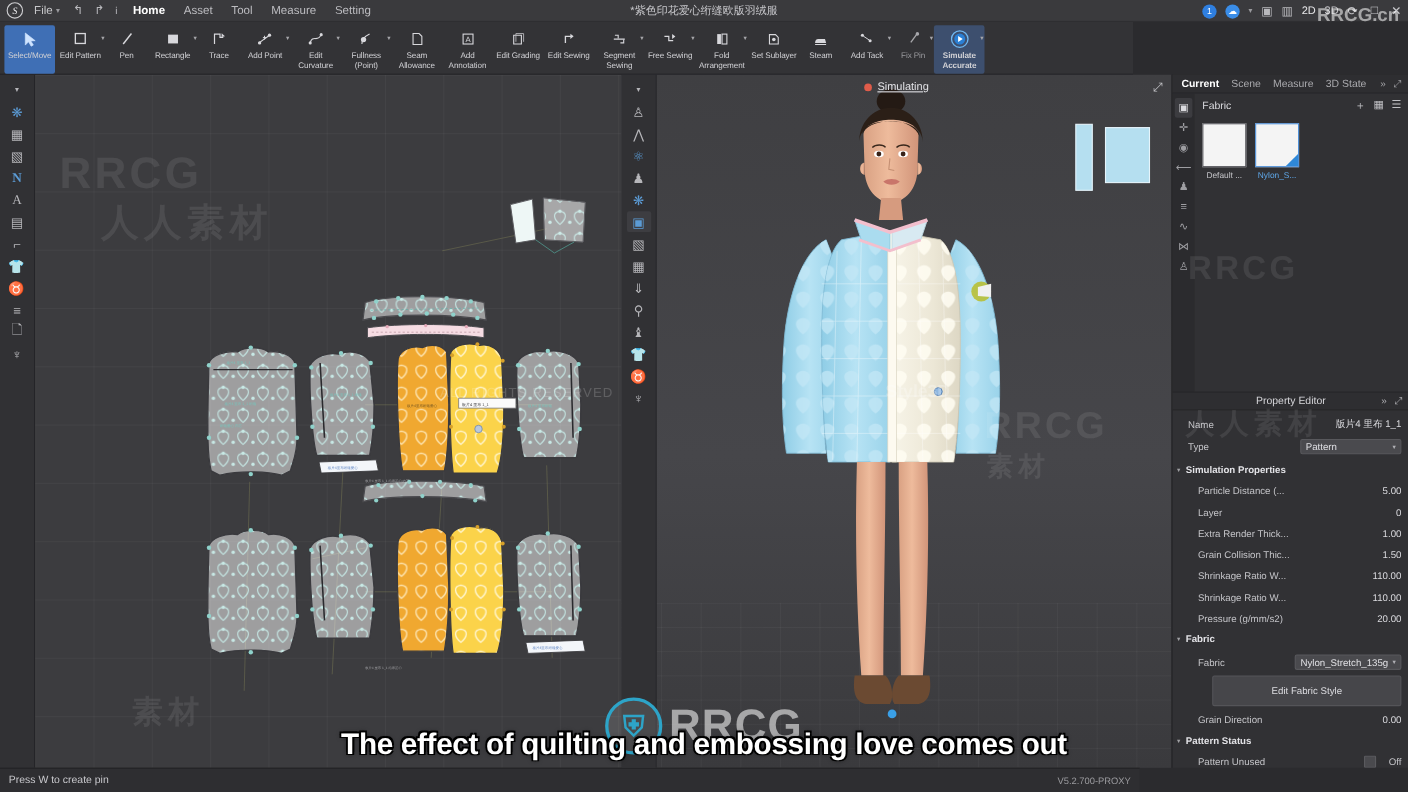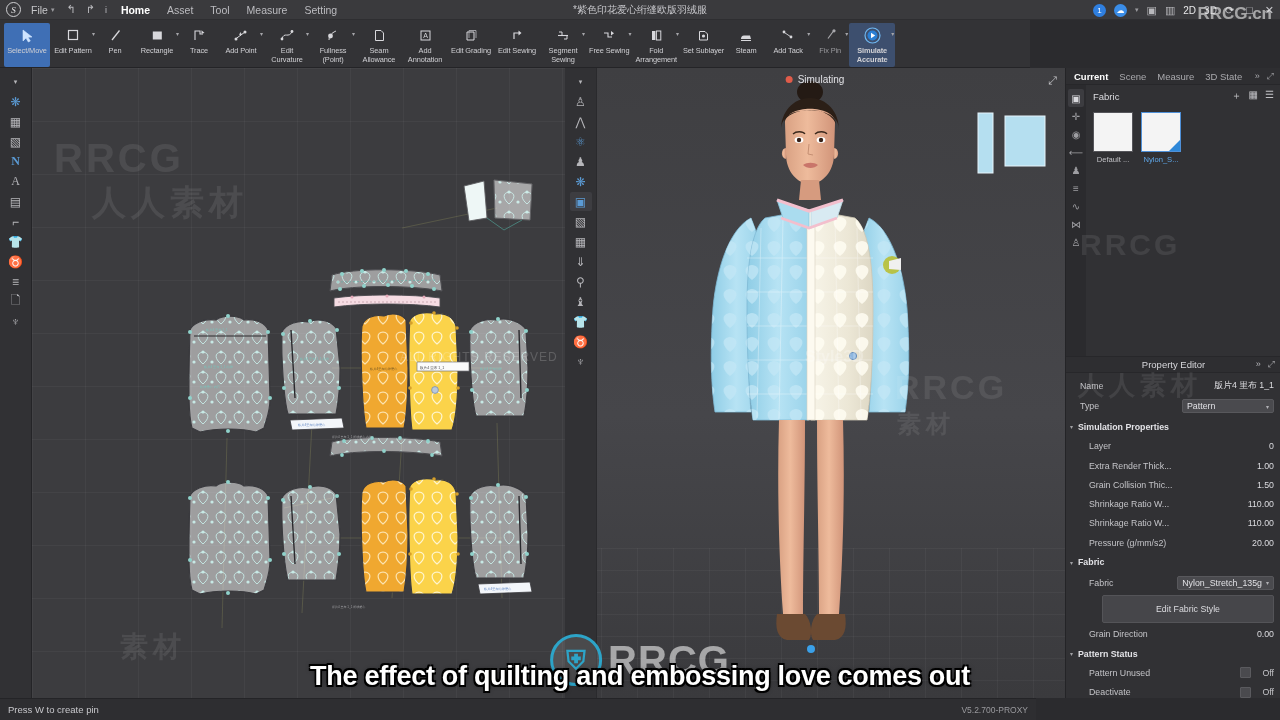--- a/index.html
+++ b/index.html
@@ -117,20 +117,21 @@
   .mid-rail {
     position:absolute; left:0; top:0; width:32px; height:630px;
     background:#313134; display:flex; flex-direction:column;
     align-items:center; padding-top:4px;
     border-right:1px solid #2a2a2d; z-index:6;
   }
   .sim-badge {
     position:absolute; left:50%; transform:translateX(-50%); top:6px;
     display:flex; align-items:center; gap:5px; font-size:10px; color:#e2e2e6;
     z-index:7;
+    text-decoration:underline;
   }
   .sim-dot { width:7px; height:7px; border-radius:50%; background:#e05c4a; }
   .expand3d { position:absolute; right:8px; top:6px; font-size:11px; color:#c0c0c4; z-index:7; }
 
   
   .rpanel {
     position:absolute; left:1065px; top:68px; width:215px; height:630px;
     background:#313134; border-left:1px solid #242427;
   }
   .obj-tabs {
@@ -994,20 +995,24 @@
           <span class="sel-car">▾</span>
         </span>
       </div>
 
       <div class="row grp">
         <span class="grp-car">▾</span>
         <span class="k">Simulation Properties</span>
       </div>
 
       <div class="row ind">
+        <span class="k">Particle Distance (...</span>
+        <span class="v">5.00</span>
+      </div>
+      <div class="row ind">
         <span class="k">Layer</span>
         <span class="v">0</span>
       </div>
       <div class="row ind">
         <span class="k">Extra Render Thick...</span>
         <span class="v">1.00</span>
       </div>
       <div class="row ind">
         <span class="k">Grain Collision Thic...</span>
         <span class="v">1.50</span>

